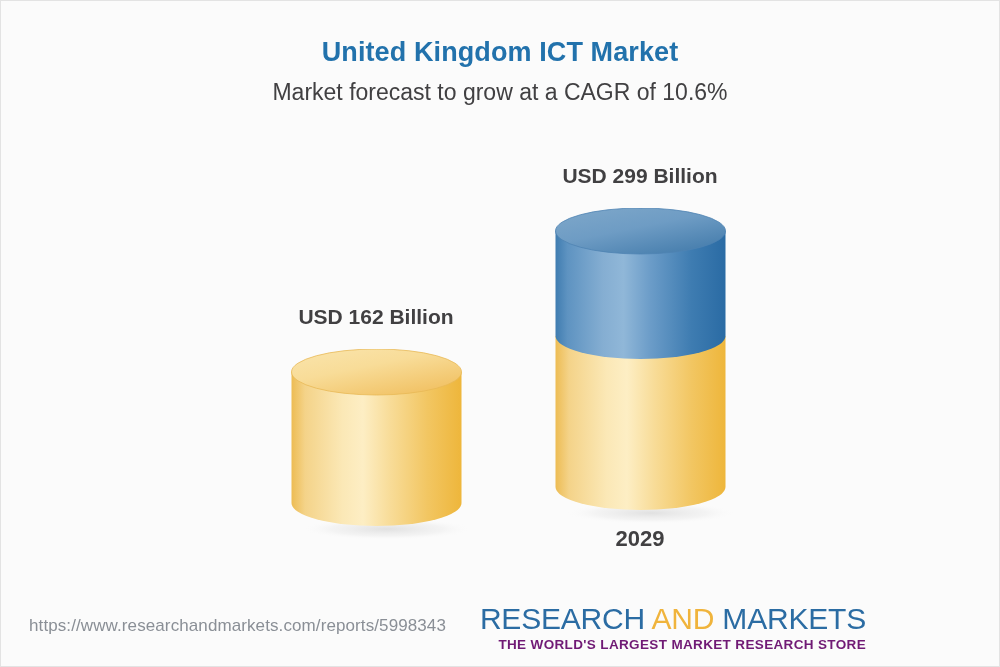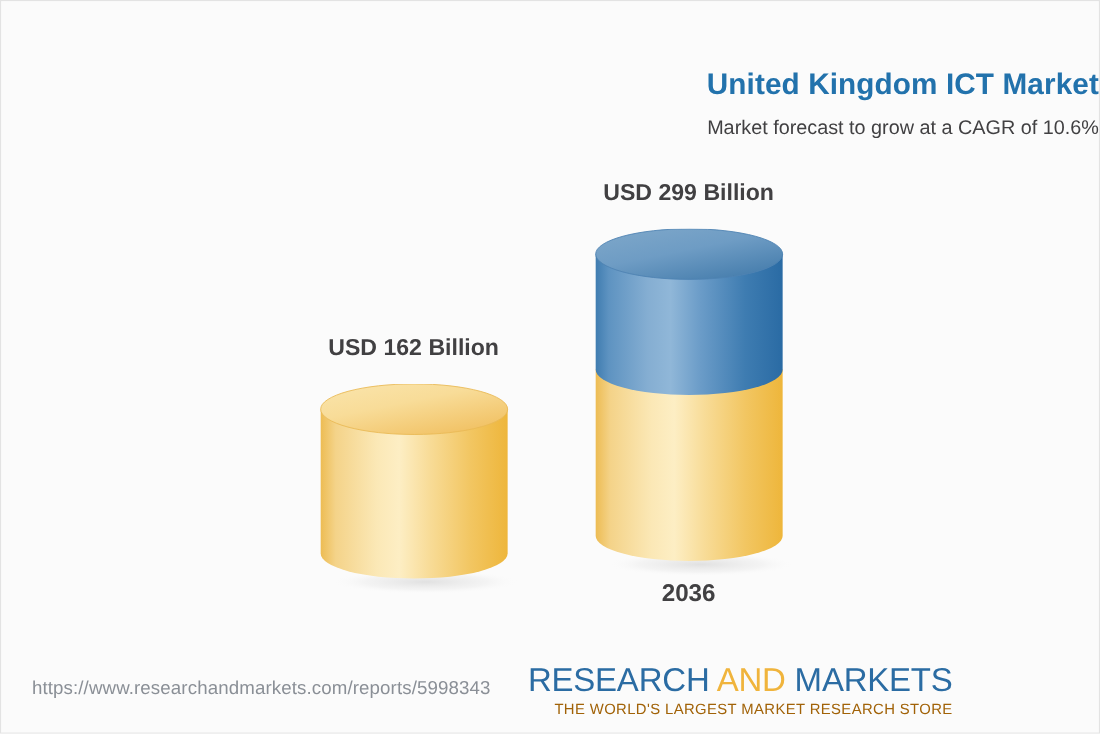--- a/index.html
+++ b/index.html
@@ -22,52 +22,51 @@
     border: 1px solid #e3e3e3;
     overflow: hidden;
   }
 
   
   .header {
     position: absolute;
     top: 34px;
     left: 0;
     width: 100%;
-    text-align: right;
-    margin-top: 24px;
+    text-align: center;
   }
   .chart-title {
     margin: 0;
     font-size: 27px;
     font-weight: bold;
     color: #2272ac;
     letter-spacing: 0.1px;
     line-height: 34px;
   }
   .chart-subtitle {
     margin: 9px 0 0 0;
-    font-size: 18px;
+    font-size: 23px;
     font-weight: normal;
     color: #414042;
     line-height: 28px;
   }
 
   
   .plot {
     position: absolute;
     left: 0;
     top: 0;
     width: 1000px;
     height: 667px;
   }
   .bar-group {
     position: absolute;
   }
   #bar-group-2023 { left: 290px; top: 348px; width: 170px; }
-  #bar-group-2029 { left: 540px; top: 207px; width: 170px; }
+  #bar-group-2029 { left: 554px; top: 207px; width: 170px; }
 
   .bar-label {
     position: absolute;
     width: 300px;
     left: -65px;
     text-align: center;
     font-size: 21px;
     font-weight: bold;
     color: #414042;
     white-space: nowrap;
@@ -118,22 +117,22 @@
     letter-spacing: -0.2px;
     line-height: 32px;
     white-space: nowrap;
   }
   .brand-name .brand-and {
     color: #f0b43c;
   }
   .brand-tagline {
     margin-top: 2px;
     font-size: 13.5px;
-    font-weight: normal;
-    color: #a16207;
+    font-weight: bold;
+    color: #701a75;
     letter-spacing: 0.35px;
     line-height: 16px;
     white-space: nowrap;
   }
 </style>
 </head>
 <body>
 
 <div class="infographic">
 
@@ -218,21 +217,21 @@
 
         <ellipse cx="96" cy="305" rx="86" ry="11" fill="url(#shadow2029)"></ellipse>
 
         <path d="M 0,128 L 0,279 A 85,23 0 0 0 170,279 L 170,128 Z" transform="translate(0.5,0)" fill="url(#yellowBody2)"></path>
 
         <path d="M 0,23 L 0,128 A 85,23 0 0 0 170,128 L 170,23 Z" transform="translate(0.5,0)" fill="url(#blueBody)"></path>
 
         <ellipse cx="85.5" cy="23" rx="85" ry="23" fill="url(#blueTop)" stroke="#4e83b3" stroke-width="0.8"></ellipse>
       </svg>
 
-      <div class="axis-label">2036</div>
+      <div class="axis-label">2029</div>
     </div>
   </div>
 
   <div class="footer">
     <a class="source-url" href="#" style="text-decoration:none;">https://www.researchandmarkets.com/reports/5998343</a>
 
     <div class="brand">
       <div class="brand-name"><span>RESEARCH </span><span class="brand-and">AND</span><span> MARKETS</span></div>
       <div class="brand-tagline">THE WORLD'S LARGEST MARKET RESEARCH STORE</div>
     </div>

